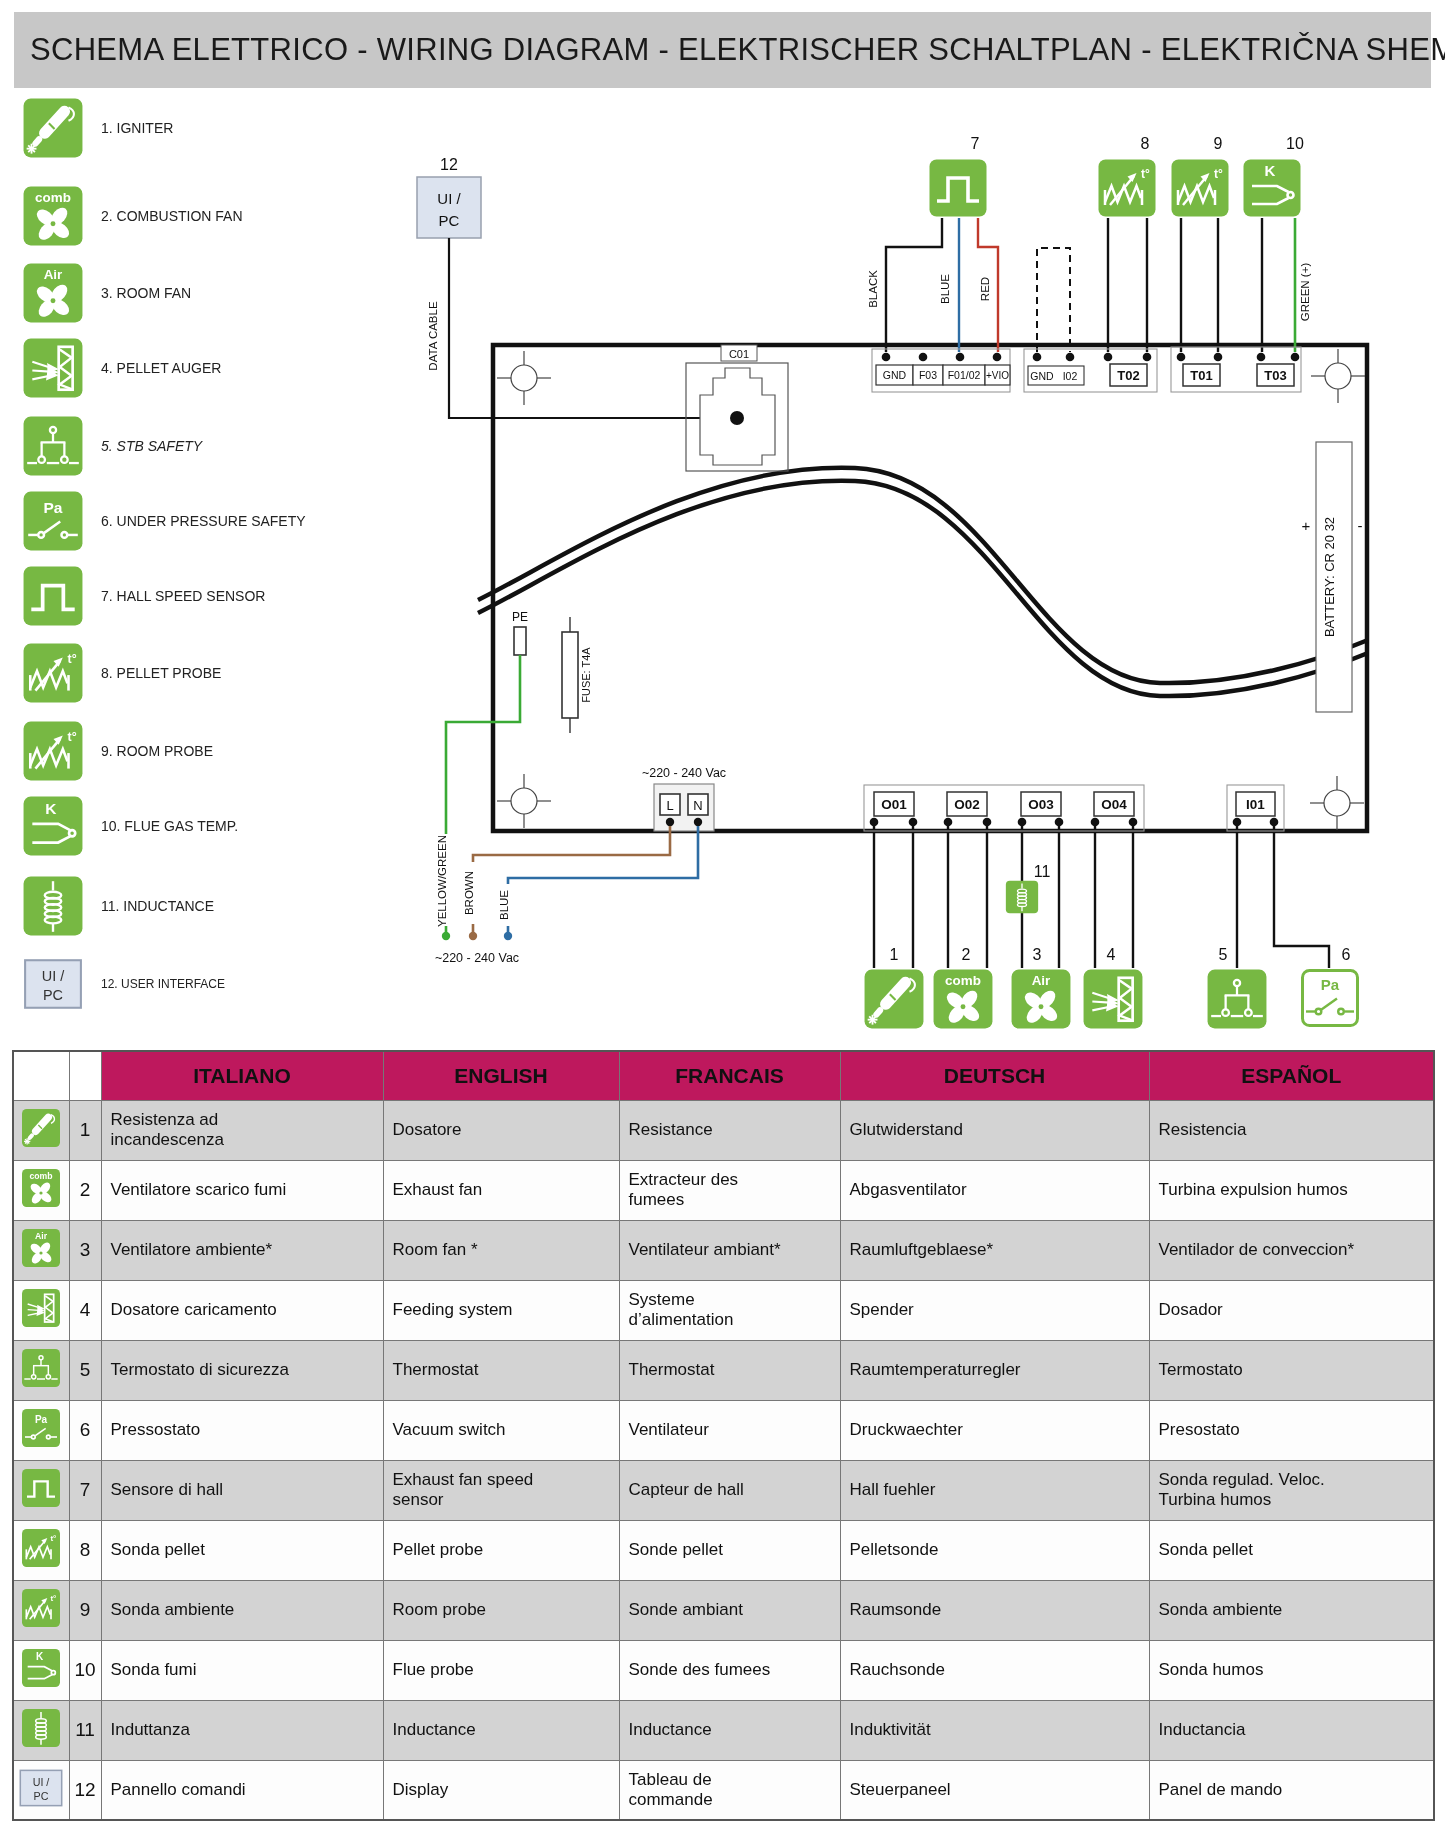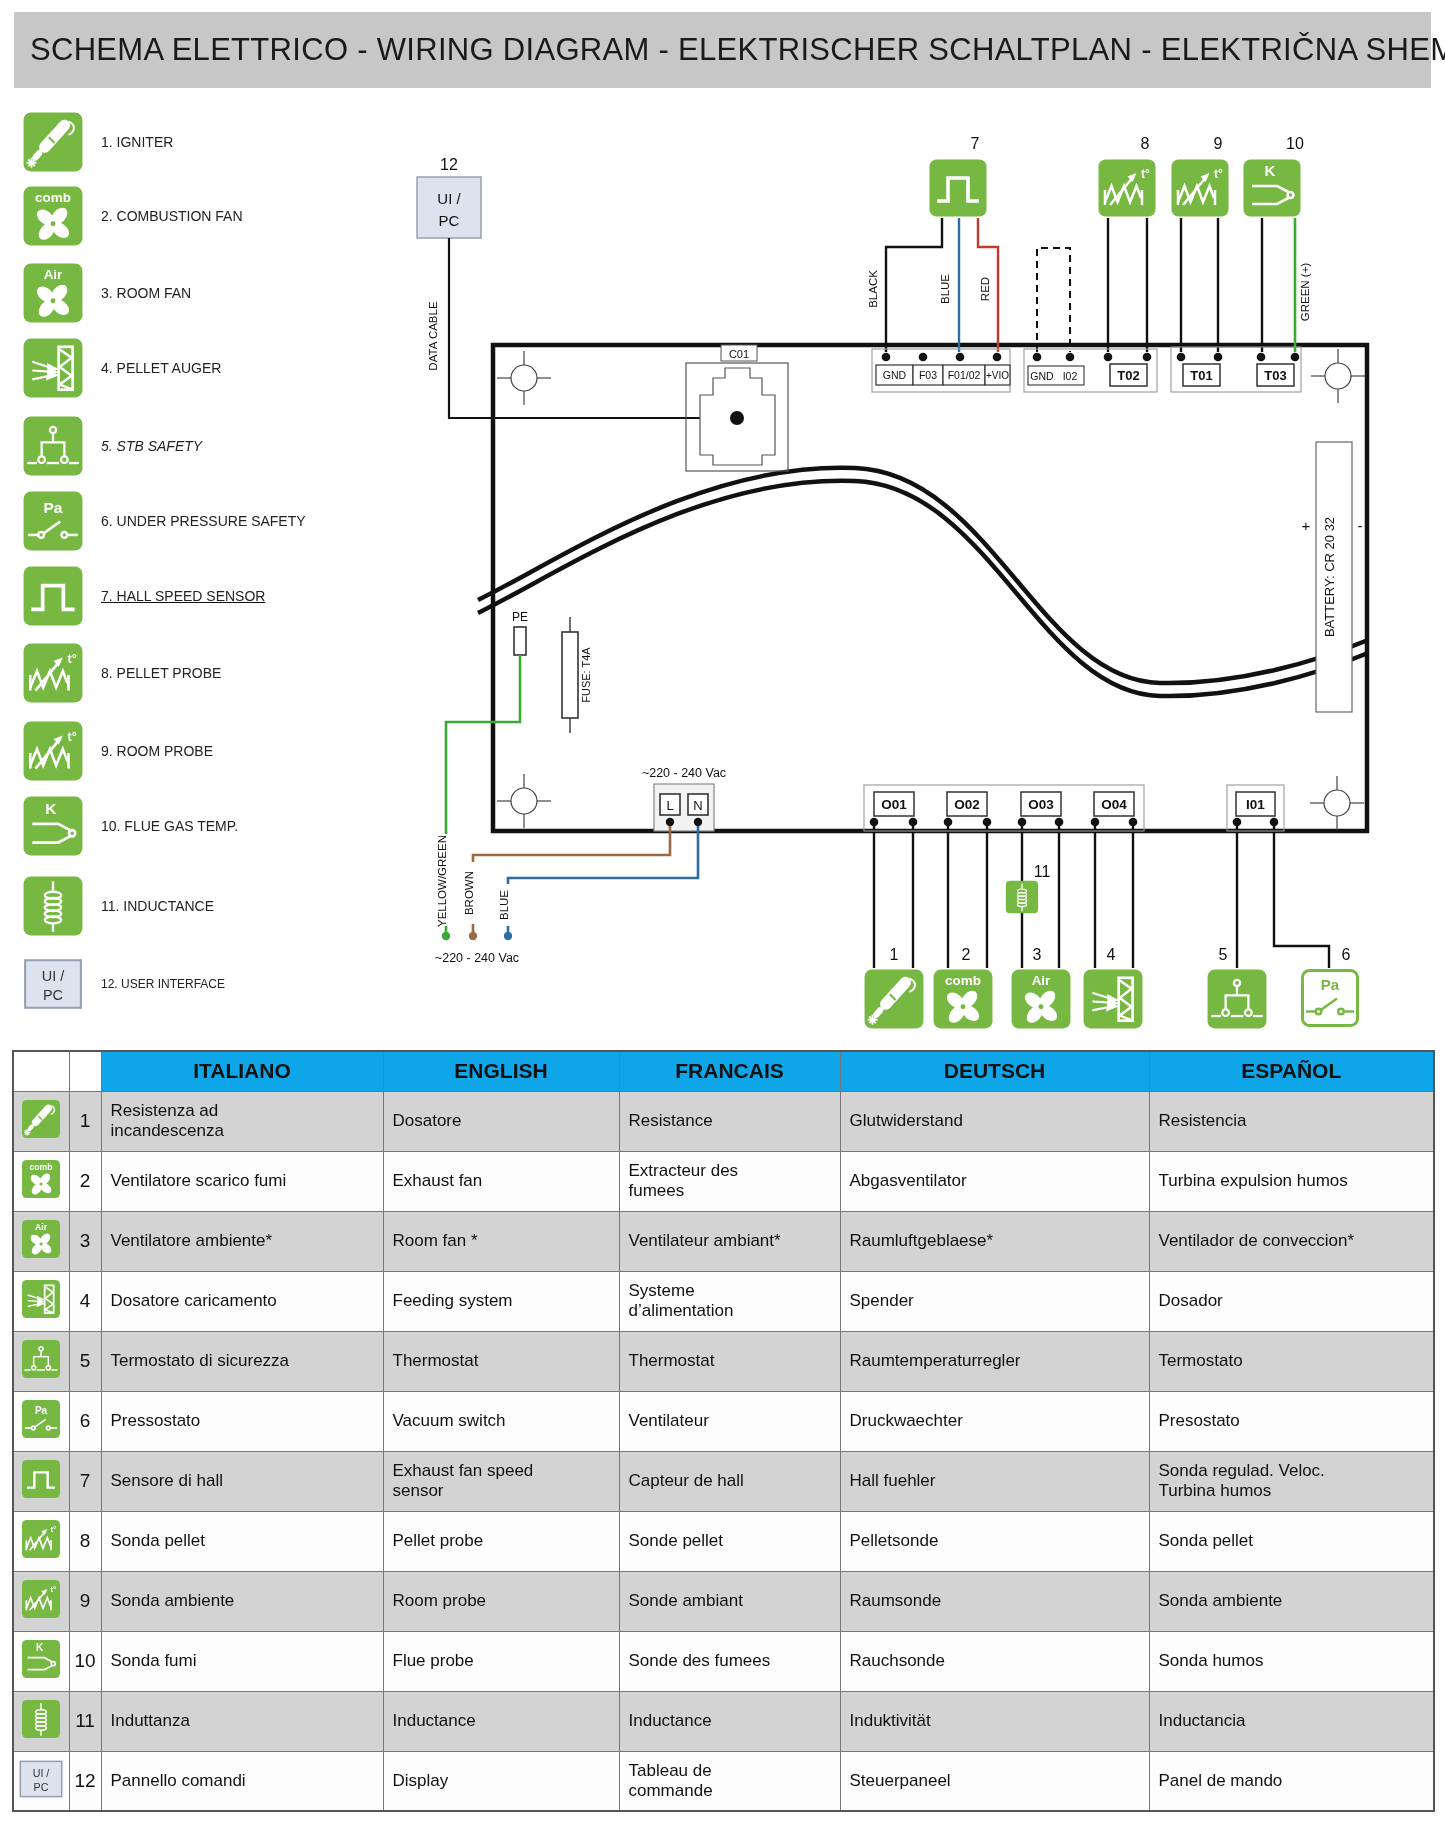--- a/index.html
+++ b/index.html
@@ -10,21 +10,21 @@
         padding-left:16px;box-sizing:border-box;white-space:nowrap;}
   #legend{position:absolute;left:0;top:0;width:400px;height:1048px;}
   .leg-item{position:absolute;left:22px;display:flex;align-items:center;gap:17px;height:62px;}
   .leg-label{font-size:14px;color:#222;white-space:nowrap;}
   .leg-label.small{font-size:12px;}
   #diagram{position:absolute;left:0;top:0;width:1445px;height:1048px;}
   #diagram svg{display:block;}
   table#langtable{position:absolute;left:12px;top:1050px;width:1421px;border-collapse:collapse;
         table-layout:fixed;border:2px solid #555;}
   #langtable td,#langtable th{border:1px solid #777;box-sizing:border-box;}
-  #langtable th{font-size:21px;font-weight:bold;text-align:center;height:40px;background:#0ea5e9;}
+  #langtable th{font-size:21px;font-weight:bold;text-align:center;height:49px;background:#be185d;}
   #langtable td.lang{font-size:17px;padding:4px 9px;white-space:pre-line;line-height:1.18;vertical-align:middle;}
   #langtable td.num{font-size:19px;text-align:center;vertical-align:middle;}
   #langtable td.icn{text-align:center;vertical-align:middle;padding:2px;}
   #langtable tbody tr{height:60px;}
   #langtable tr.shade td{background:#d3d3d3;}
   #langtable tr.plain td{background:#fdfdfd;}
 </style>
 </head>
 <body>
 
@@ -398,21 +398,21 @@
               <ellipse cx="30" cy="31.5" rx="8" ry="3.3"></ellipse>
               <ellipse cx="30" cy="37.5" rx="8" ry="3.3"></ellipse>
               <ellipse cx="30" cy="43.5" rx="8" ry="3.3"></ellipse>
               <line x1="30" y1="47" x2="30" y2="55"></line>
             </g>
           </svg>
         </g>
       </svg>
     </div>
   <div id="legend">
-      <div class="leg-item" style="top: 111px;">
+      <div class="leg-item" style="top: 97px;">
         <svg width="62" height="62" viewBox="0 0 60 60">
           <rect x="1.5" y="1.5" width="57" height="57" rx="7" fill="#77b843"></rect>
           <line x1="41" y1="14" x2="22" y2="35" stroke="#fff" stroke-width="11" stroke-linecap="round"></line>
   <line x1="26" y1="25.5" x2="31.5" y2="31" stroke="#77b843" stroke-width="2"></line>
   <line x1="16.5" y1="41" x2="13" y2="45" stroke="#fff" stroke-width="6" stroke-linecap="round"></line>
   <path d="M45,10c7,3 7,10 0,13" fill="none" stroke="#fff" stroke-width="2"></path>
   <g stroke="#fff" stroke-width="1.8">
             <line x1="4.5" y1="50" x2="14" y2="50"></line>
             <line x1="9.2" y1="45.2" x2="9.2" y2="54.8"></line>
             <line x1="6" y1="46.8" x2="12.5" y2="53.3"></line>
@@ -490,21 +490,21 @@
   <g fill="none" stroke="#fff" stroke-width="2.4">
             <line x1="6" y1="43.5" x2="15" y2="43.5"></line>
             <circle cx="18.5" cy="43.5" r="2.8"></circle>
             <line x1="21.5" y1="41.5" x2="37" y2="30.5"></line>
             <circle cx="41" cy="43.5" r="2.8"></circle>
             <line x1="44.5" y1="43.5" x2="54" y2="43.5"></line>
           </g>
         </svg>
         <span class="leg-label">6. UNDER PRESSURE SAFETY</span>
       </div>
-      <div class="leg-item" style="top: 565px; text-decoration: underline;">
+      <div class="leg-item" style="top: 565px;">
         <svg width="62" height="62" viewBox="0 0 60 60">
           <rect x="1.5" y="1.5" width="57" height="57" rx="7" fill="#77b843"></rect>
           <polyline points="9,43 20,43 20,20 40,20 40,43 51,43" fill="none" stroke="#fff" stroke-width="3.6"></polyline>
         </svg>
         <span class="leg-label">7. HALL SPEED SENSOR</span>
       </div>
       <div class="leg-item" style="top: 642px;">
         <svg width="62" height="62" viewBox="0 0 60 60">
           <rect x="1.5" y="1.5" width="57" height="57" rx="7" fill="#77b843"></rect>
           <g fill="none" stroke="#fff" stroke-width="2.5">

